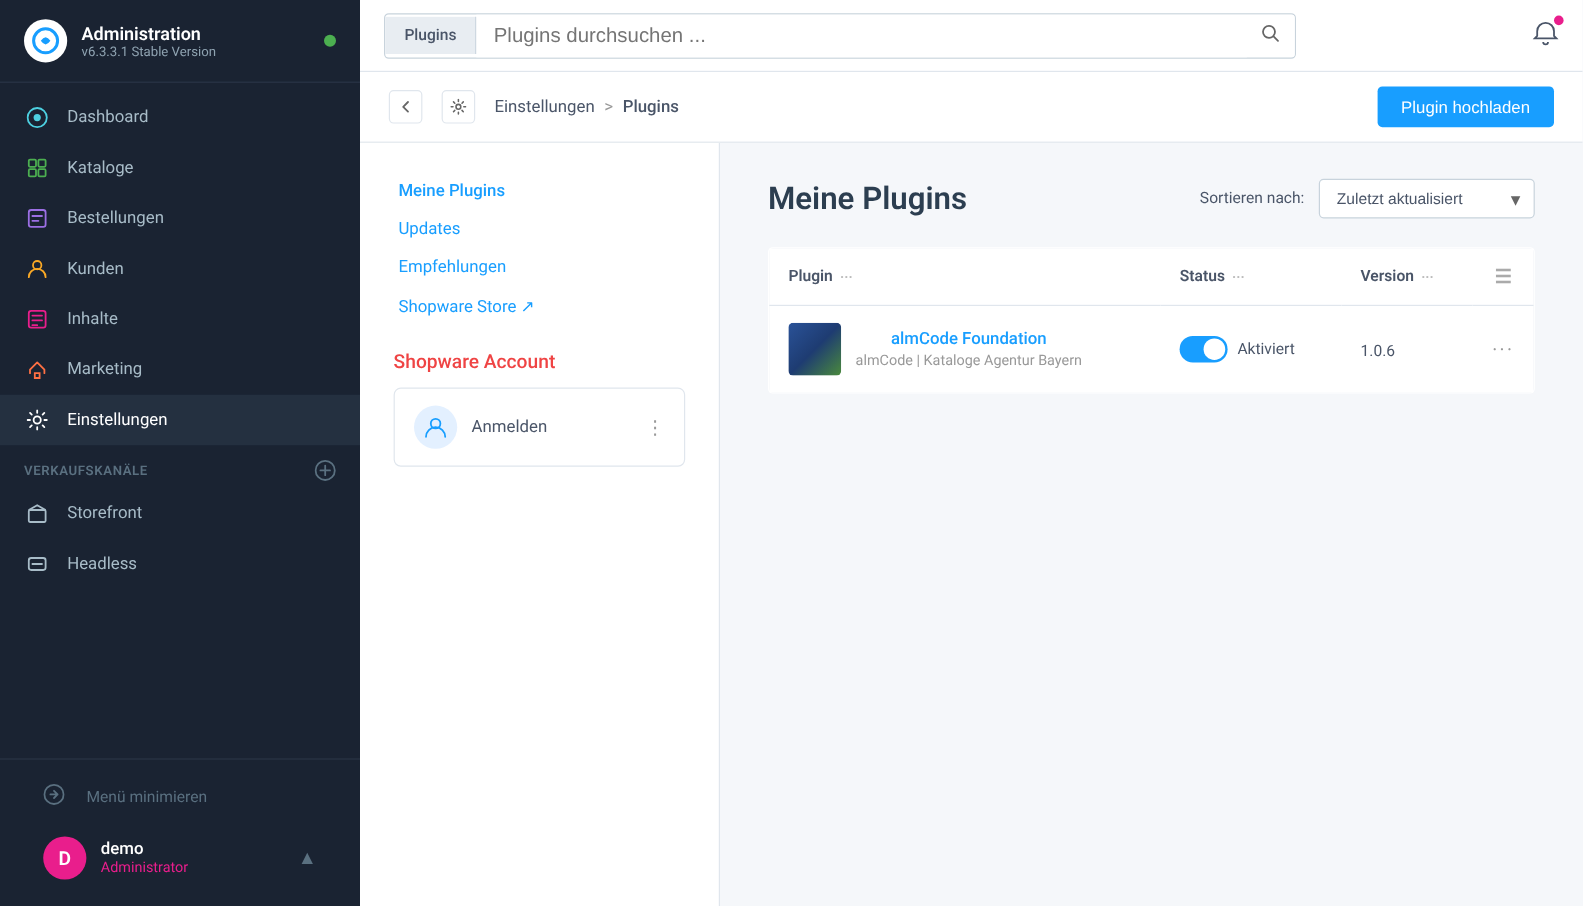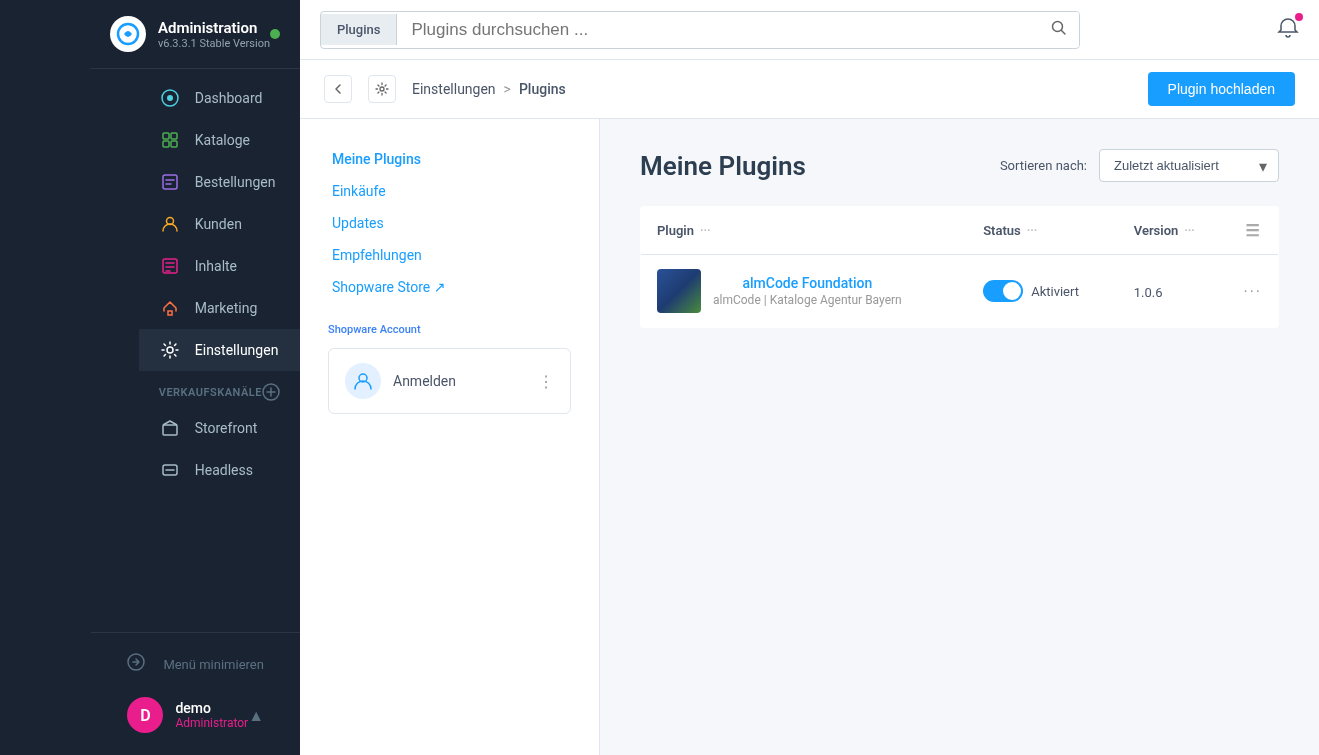--- a/index.html
+++ b/index.html
@@ -7,21 +7,20 @@
 
     
     .sidebar {
       width: 300px;
       min-width: 300px;
       background: #1a2332;
       display: flex;
       flex-direction: column;
       height: 755px;
       overflow: hidden;
-      align-items: flex-end;
     }
     .sidebar-header {
       display: flex;
       align-items: center;
       padding: 16px 20px;
       border-bottom: 1px solid #2a3547;
     }
     .sidebar-logo {
       width: 36px;
       height: 36px;
@@ -219,21 +218,21 @@
     }
     .left-nav-item {
       padding: 8px 32px;
       font-size: 14px;
       cursor: pointer;
       color: #189eff;
     }
     .left-nav-item.active { color: #189eff; font-weight: 500; }
 
     .shopware-account-section { padding: 20px 28px 0; }
-    .shopware-account-label { font-size: 11px; color: #3b82f6; margin-bottom: 12px; font-weight: 500; }
+    .shopware-account-label { font-size: 16px; color: #ef4444; margin-bottom: 12px; font-weight: 500; }
     .account-card {
       border: 1px solid #e0e6ed;
       border-radius: 6px;
       padding: 14px 16px;
       display: flex;
       align-items: center;
       gap: 12px;
       background: #fff;
     }
     .account-avatar {
@@ -551,21 +550,20 @@
       </nav>
     </div>
     <button class="upload-btn">Plugin hochladen</button>
   </div>
 
   <div class="content-area">
 
     <div class="left-panel">
       <div class="nav-section">
         <div class="left-nav-item active">Meine Plugins</div>
-        <div class="left-nav-item">Einkäufe</div>
         <div class="left-nav-item">Updates</div>
         <div class="left-nav-item">Empfehlungen</div>
         <div class="left-nav-item">
           <span>Shopware Store ↗</span>
         </div>
       </div>
 
       <div class="shopware-account-section">
         <div class="shopware-account-label">Shopware Account</div>
         <div class="account-card">

